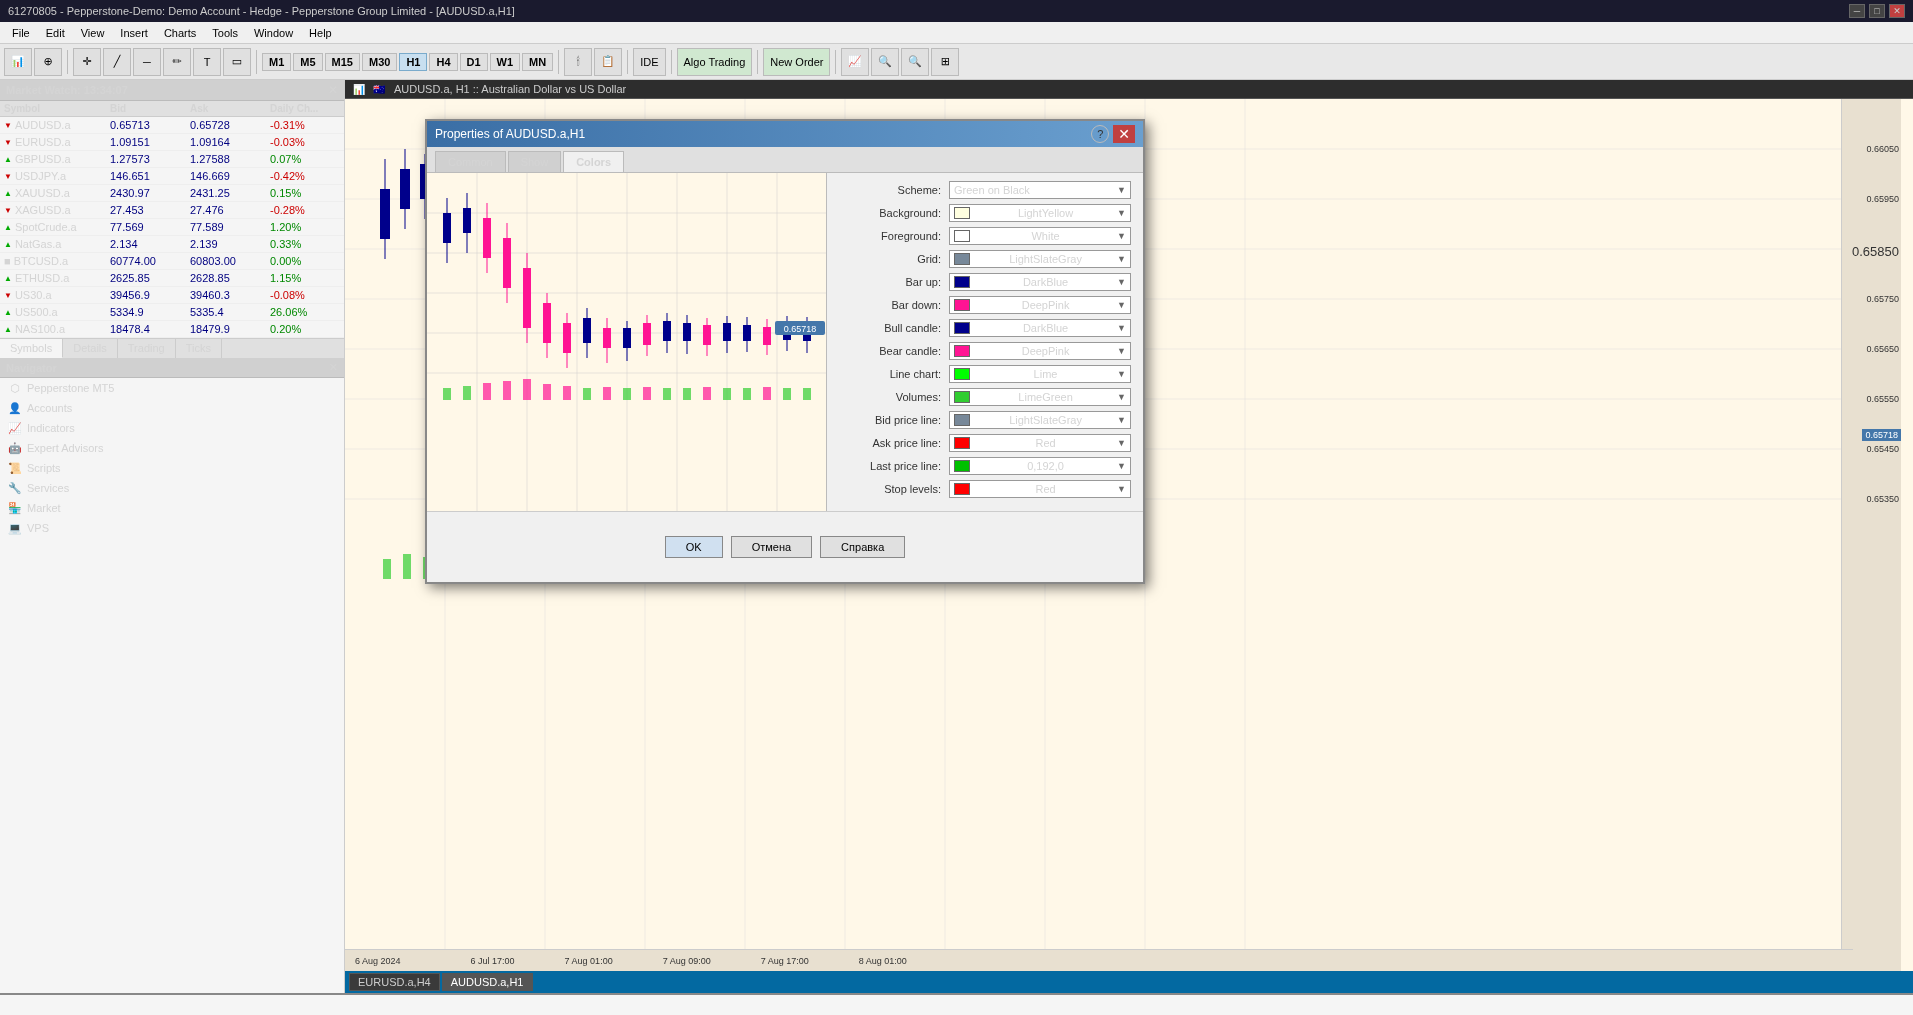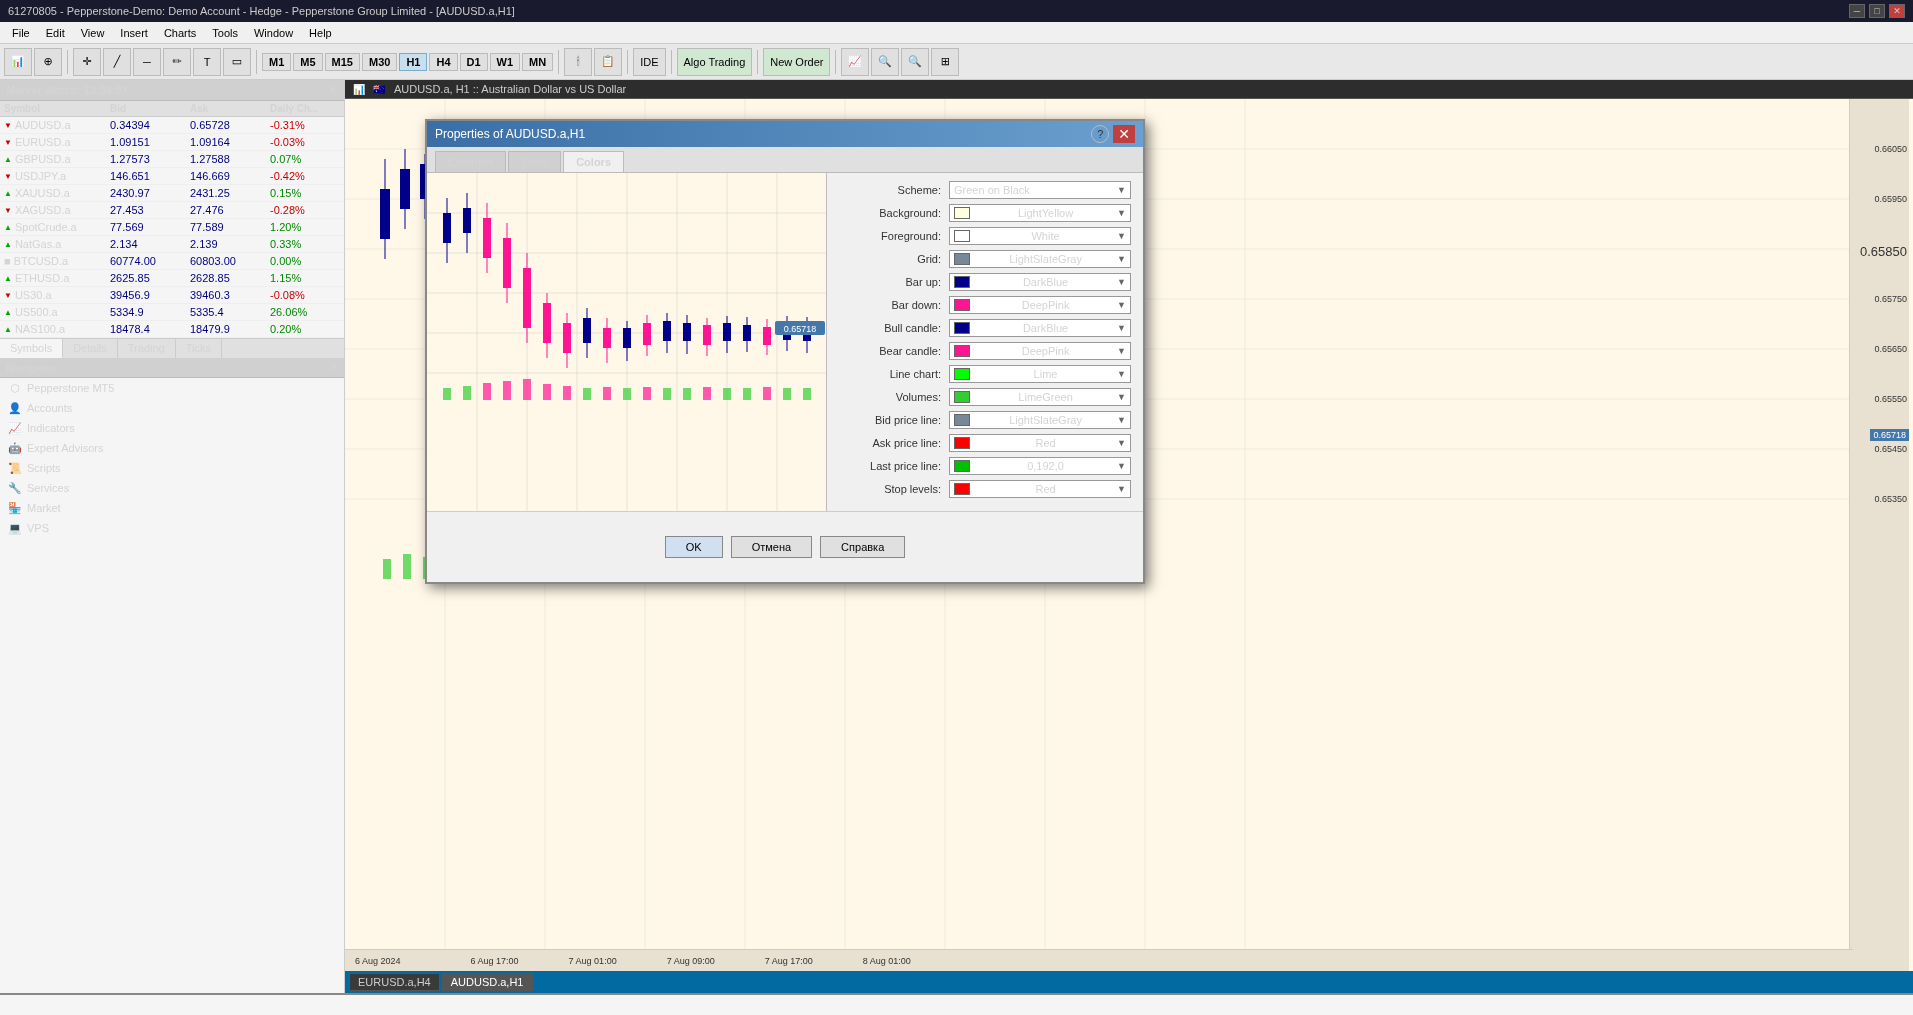--- a/index.html
+++ b/index.html
@@ -173,21 +173,21 @@
         <span>Bid</span>
         <span>Ask</span>
         <span>Daily Ch...</span>
       </div>
       <div id="mw-rows" style="max-height:280px; overflow-y:auto;">
       <div class="mw-row">
       <span class="mw-symbol">
         <span class="arrow-dn">▼</span>
         AUDUSD.a
       </span>
-      <span class="bid-val">0.34394</span>
+      <span class="bid-val">0.65713</span>
       <span class="ask-val">0.65728</span>
       <span class="negative">-0.31%</span>
     </div>
           <div class="mw-row">
       <span class="mw-symbol">
         <span class="arrow-dn">▼</span>
         EURUSD.a
       </span>
       <span class="bid-val">1.09151</span>
       <span class="ask-val">1.09164</span>
@@ -464,35 +464,35 @@
         <rect x="398" y="462" width="8" height="18" fill="#32CD32" opacity="0.7"></rect>
         <rect x="418" y="456" width="8" height="24" fill="#FF1493" opacity="0.7"></rect>
         <rect x="438" y="461" width="8" height="19" fill="#32CD32" opacity="0.7"></rect>
         <rect x="458" y="455" width="8" height="25" fill="#FF1493" opacity="0.7"></rect>
         <rect x="478" y="460" width="8" height="20" fill="#32CD32" opacity="0.7"></rect>
 
         <rect x="430" y="335" width="60" height="16" fill="#4477aa" rx="2"></rect>
         <text x="460" y="347" text-anchor="middle" fill="white" font-size="10">0.65718</text>
       </svg>
 
-      <div style="position:absolute;right:4px;top:0;width:60px;height:100%;background:#e8e0d0;border-left:1px solid #ccc;">
+      <div style="position:absolute;right:12px;top:0;width:60px;height:100%;background:#e8e0d0;border-left:1px solid #ccc;">
         <div style="position:absolute;top:45px;right:2px;font-size:9px;color:#333;">0.66050</div>
         <div style="position:absolute;top:95px;right:2px;font-size:9px;color:#333;">0.65950</div>
         <div style="position:absolute;top:145px;right:2px;font-size:13px;color:#333;">0.65850</div>
         <div style="position:absolute;top:195px;right:2px;font-size:9px;color:#333;">0.65750</div>
         <div style="position:absolute;top:245px;right:2px;font-size:9px;color:#333;">0.65650</div>
         <div style="position:absolute;top:295px;right:2px;font-size:9px;color:#333;">0.65550</div>
         <div style="position:absolute;top:345px;right:2px;font-size:9px;color:#333;">0.65450</div>
         <div style="position:absolute;top:395px;right:2px;font-size:9px;color:#333;">0.65350</div>
         <div style="position:absolute;top:330px;right:0px;font-size:9px;background:#4477aa;color:white;padding:1px 3px;">0.65718</div>
       </div>
 
       <div style="position:absolute;bottom:0;left:0;right:60px;height:22px;background:#e8e0d0;border-top:1px solid #ccc;display:flex;align-items:center;">
         <span style="margin-left:10px;font-size:9px;color:#333;">6 Aug 2024</span>
-        <span style="margin-left:70px;font-size:9px;color:#333;">6 Aug 17:00</span>
+        <span style="margin-left:70px;font-size:9px;color:#333;">6 Jul 17:00</span>
         <span style="margin-left:50px;font-size:9px;color:#333;">7 Aug 01:00</span>
         <span style="margin-left:50px;font-size:9px;color:#333;">7 Aug 09:00</span>
         <span style="margin-left:50px;font-size:9px;color:#333;">7 Aug 17:00</span>
         <span style="margin-left:50px;font-size:9px;color:#333;">8 Aug 01:00</span>
       </div>
 
       <div id="properties-dialog">
         <div id="dialog-titlebar">
           <span id="dialog-title">Properties of AUDUSD.a,H1</span>
           <div style="display:flex;gap:4px;">

